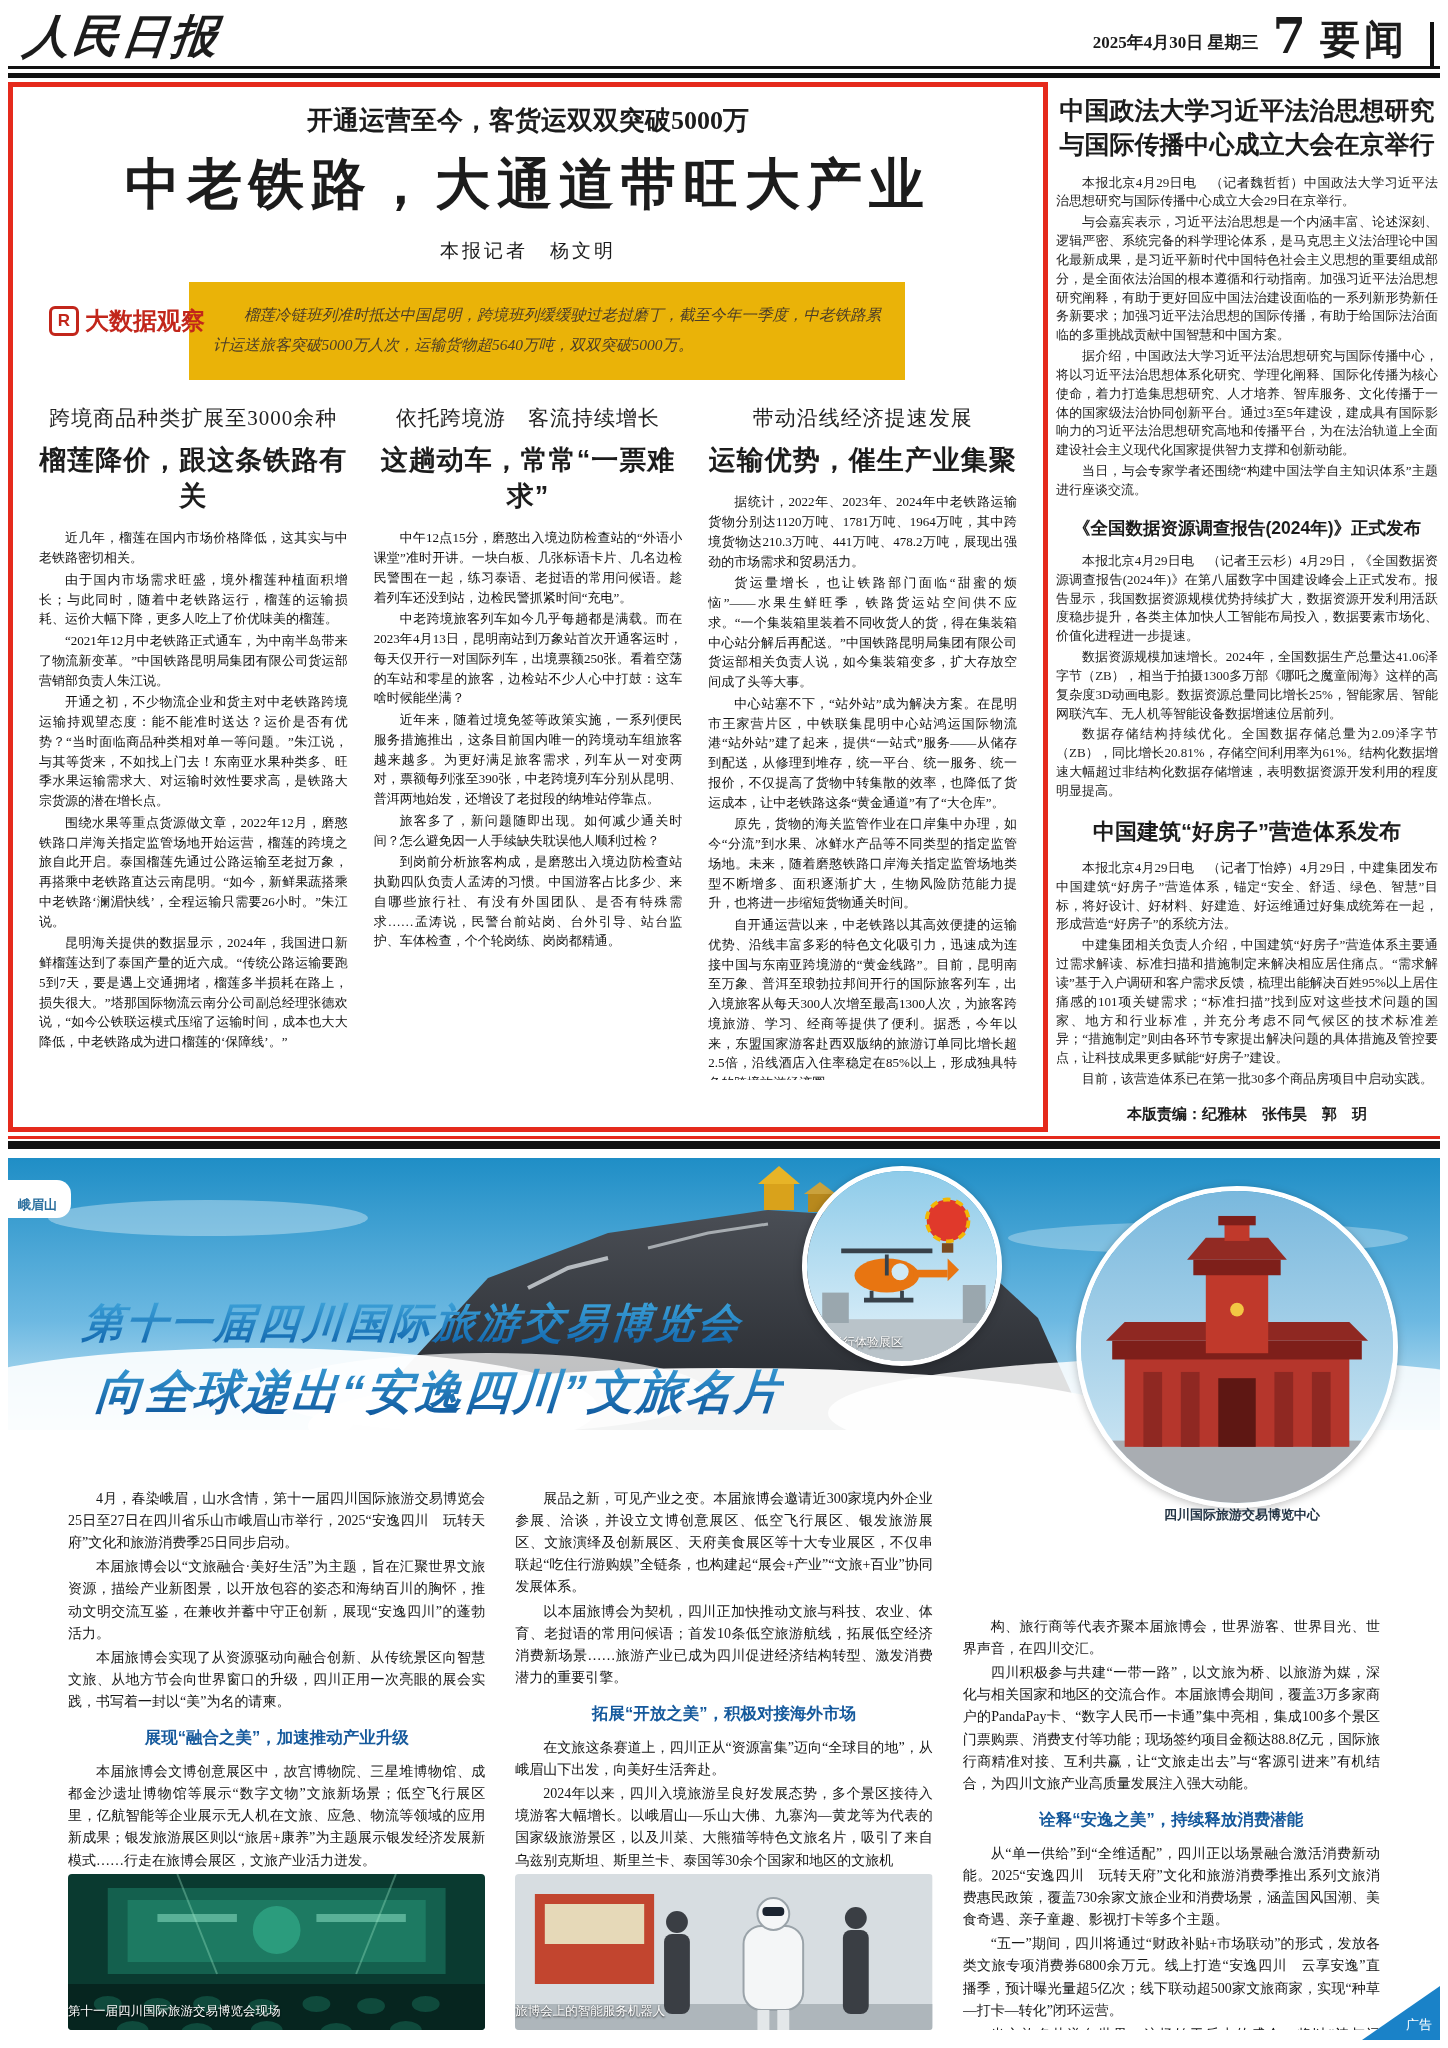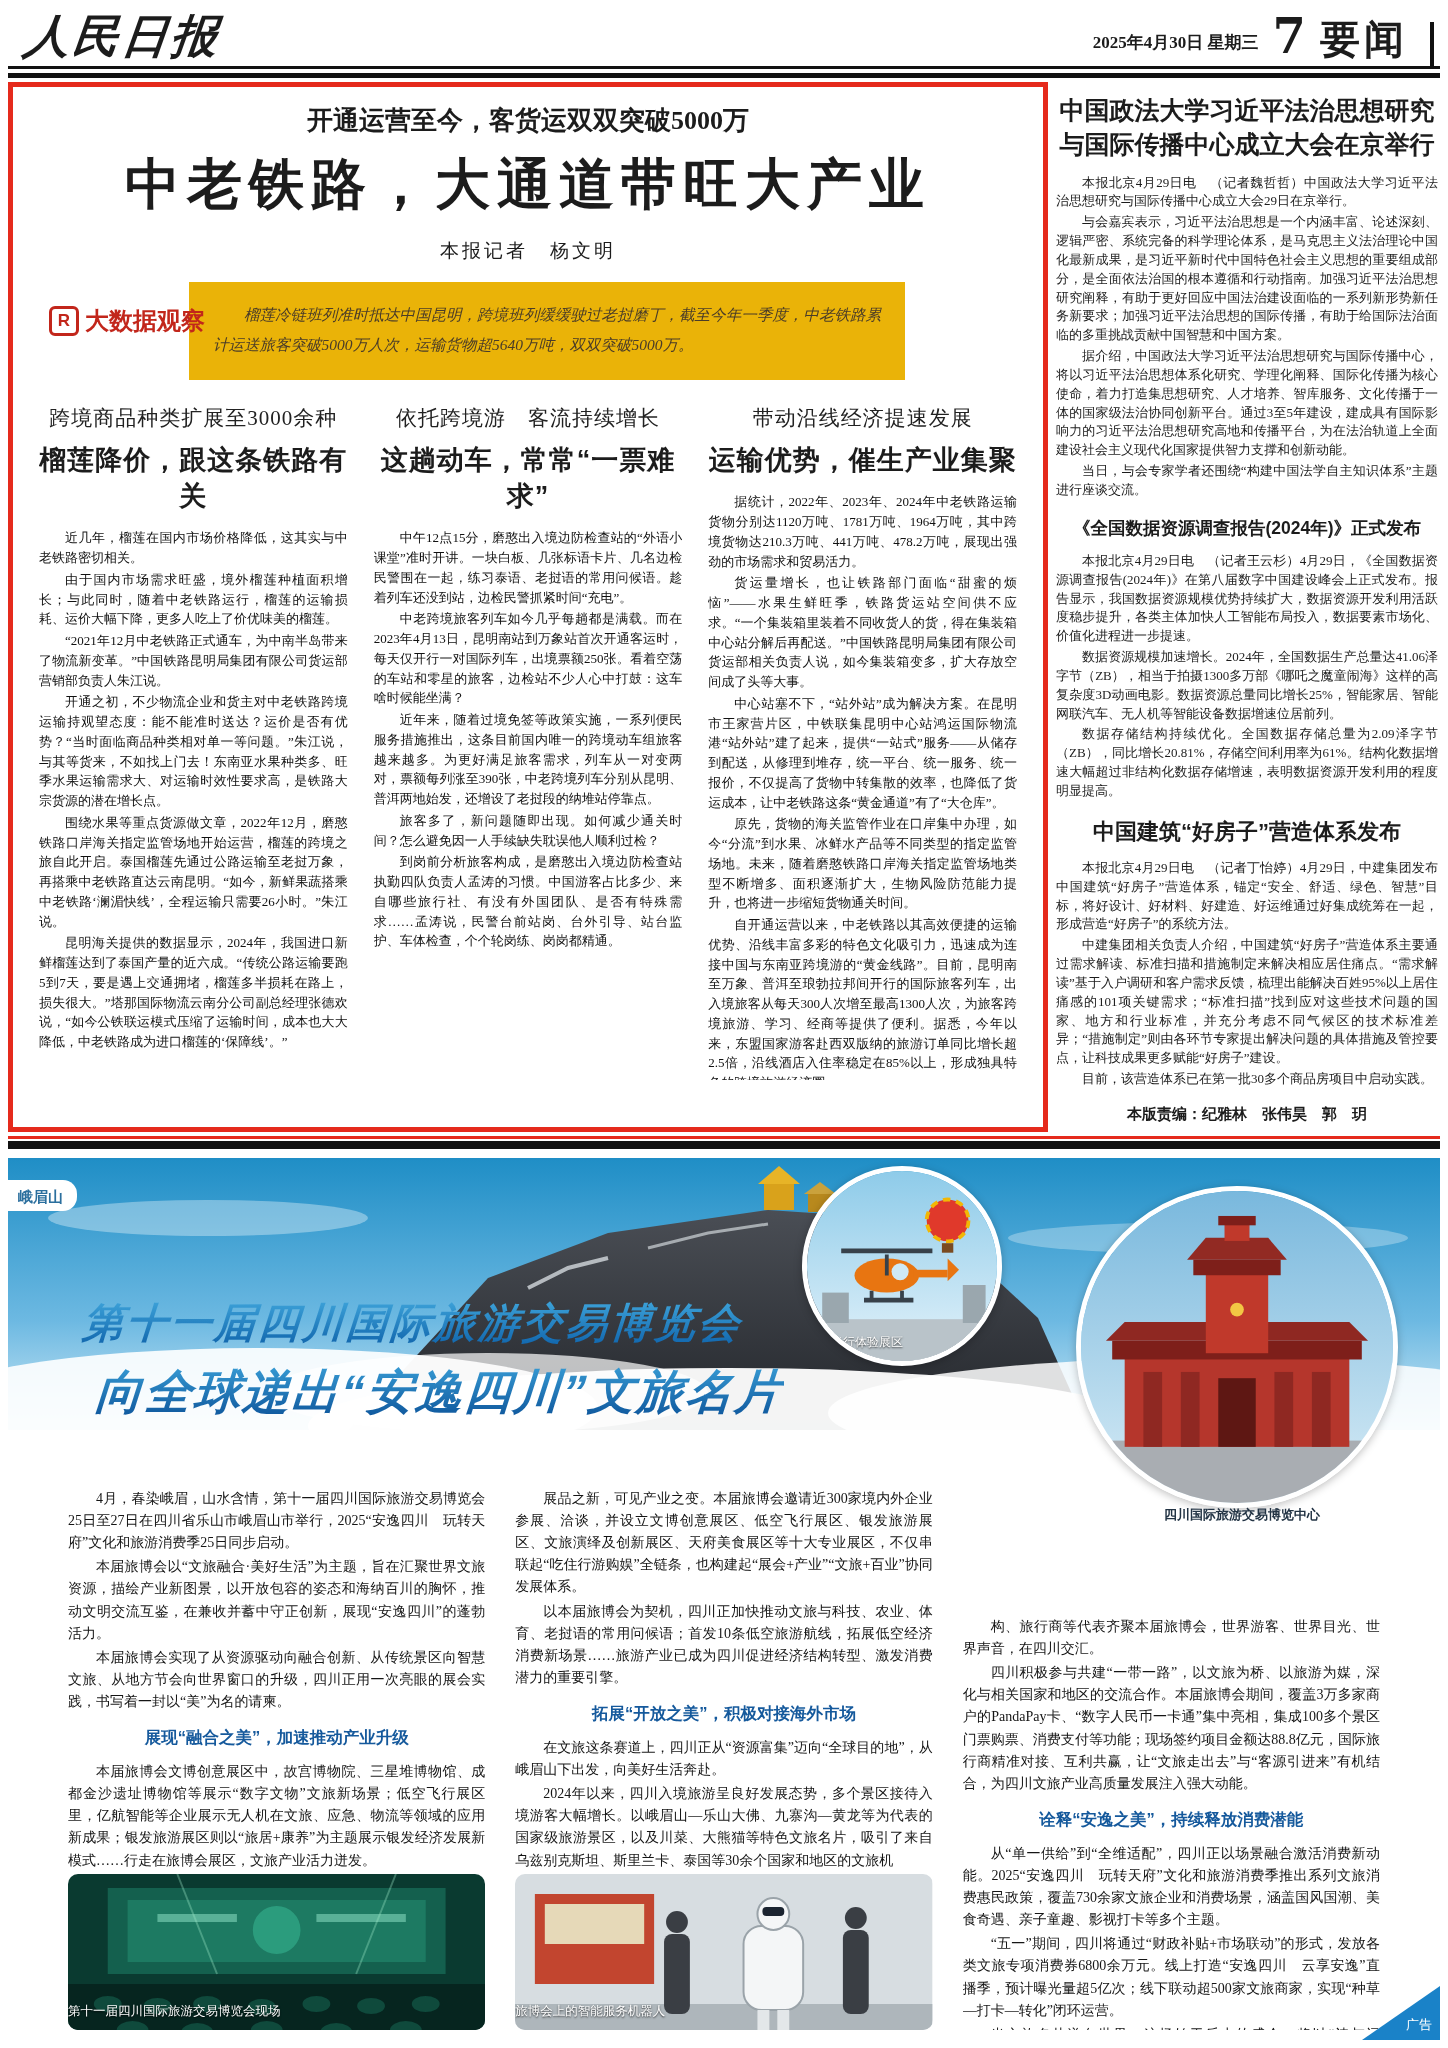--- a/index.html
+++ b/index.html
@@ -54,21 +54,21 @@
   .editors{text-align:center;font-weight:bold;font-size:15px;margin-top:14px;text-indent:0;}
 
   
   .mid-rule-red{position:absolute;left:8px;top:1136px;right:8px;height:3px;background:#e52a1c;}
   .mid-rule-black{position:absolute;left:8px;top:1141px;right:8px;height:8px;background:#111;}
 
   
   .feature{position:absolute;left:8px;top:1158px;width:1432px;height:882px;overflow:hidden;background:#fff;}
   .banner{position:absolute;left:0;top:0;width:1432px;height:272px;overflow:hidden;}
   .mt-label{position:absolute;left:0;top:22px;background:#fff;border-radius:0 14px 14px 0;
-            padding:8px 14px 4px 10px;font-size:15px;color:#2b6f9e;font-weight:bold;z-index:5;}
+            padding:16px 14px 4px 10px;font-size:13px;color:#2b6f9e;font-weight:bold;z-index:5;}
   .f-headline{position:absolute;left:72px;top:138px;z-index:6;font-family:"Liberation Sans","DejaVu Sans",sans-serif;
               font-weight:900;font-style:italic;transform:skewX(-4deg);}
   .f-h1{font-size:41px;letter-spacing:3px;background:linear-gradient(180deg,#41a8dd,#0c5fa8);
         -webkit-background-clip:text;background-clip:text;color:transparent;}
   .f-h2{font-size:47px;letter-spacing:2px;margin-top:10px;margin-left:18px;
         background:linear-gradient(180deg,#3aa0d8,#0a4f96);
         -webkit-background-clip:text;background-clip:text;color:transparent;}
   .circle-photo{position:absolute;border-radius:50%;border:5px solid #fff;overflow:hidden;
                 box-shadow:0 2px 8px rgba(0,0,0,.25);z-index:4;}
   .heli-circle{right:438px;top:8px;width:190px;height:190px;}
@@ -76,21 +76,21 @@
   .circ-caption{position:absolute;bottom:10px;left:0;right:0;text-align:left;color:#fff;
                 font-size:12px;text-shadow:0 1px 2px rgba(0,0,0,.8);z-index:5;text-indent:0;}
   .bldg-caption{position:absolute;right:42px;top:348px;width:312px;text-align:center;font-size:13px;
                 color:#234;font-weight:bold;text-indent:0;z-index:5;}
   .f-cols{position:absolute;left:60px;right:60px;top:290px;bottom:10px;display:flex;gap:30px;margin-top:40px;}
   .f-col{flex:1;min-width:0;display:flex;flex-direction:column;overflow:hidden;}
   .f-col p{font-size:14px;line-height:1.58;color:#151515;}
   .f-subhead{text-align:center;color:#15599c;font-family:"Liberation Sans",sans-serif;font-weight:900;
              font-size:16.5px;margin:12px 0;text-indent:0;}
   .f-col3-pad{padding-top:128px;}
-  .f-photo{margin-top:auto;position:relative;height:156px;border-radius:10px;overflow:hidden;}
+  .f-photo{margin-top:auto;position:relative;height:156px;border-radius:4px;overflow:hidden;}
   .f-photo .circ-caption{font-size:12.5px;}
   .f-credit{margin-top:auto;text-align:right;font-size:13px;color:#333;font-style:italic;text-indent:0;padding-top:8px;}
   .ad-wedge{position:absolute;right:0;bottom:0;width:0;height:0;z-index:8;
             border-left:78px solid transparent;border-bottom:54px solid #1a82c8;}
   .ad-text{position:absolute;right:8px;bottom:6px;color:#fff;font-size:13px;z-index:9;
            font-family:"Liberation Sans",sans-serif;text-indent:0;}
 </style>
 </head>
 <body>
 

